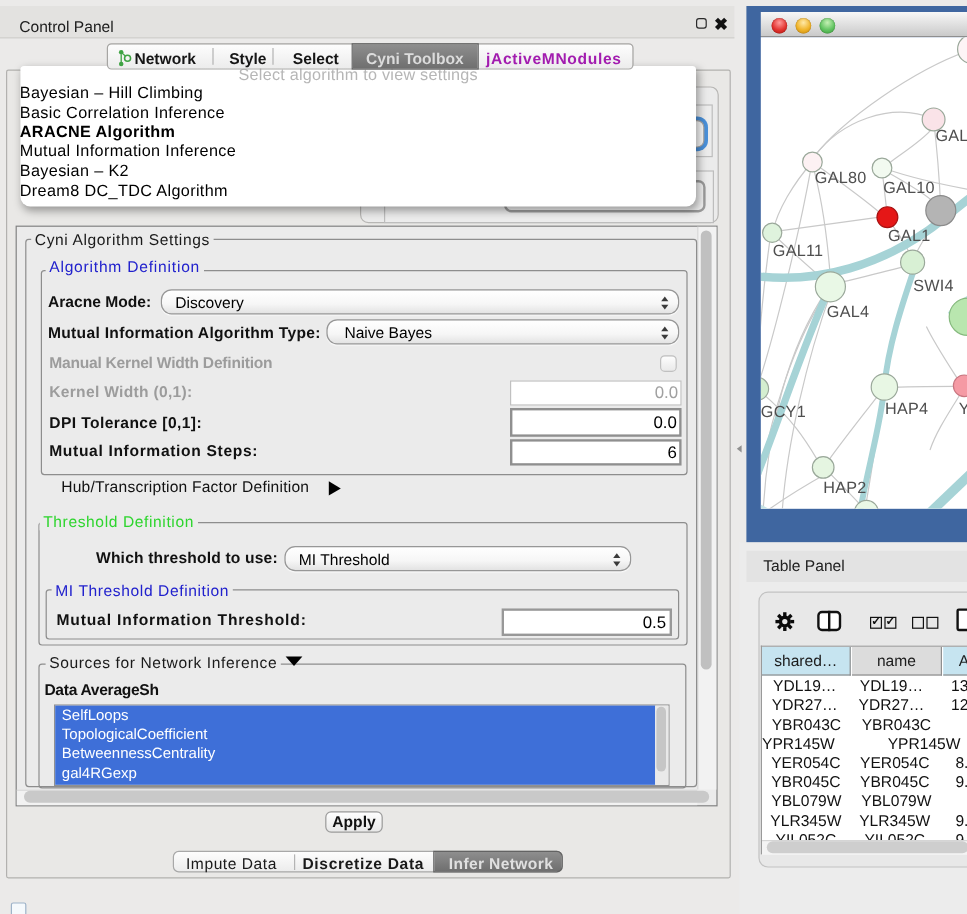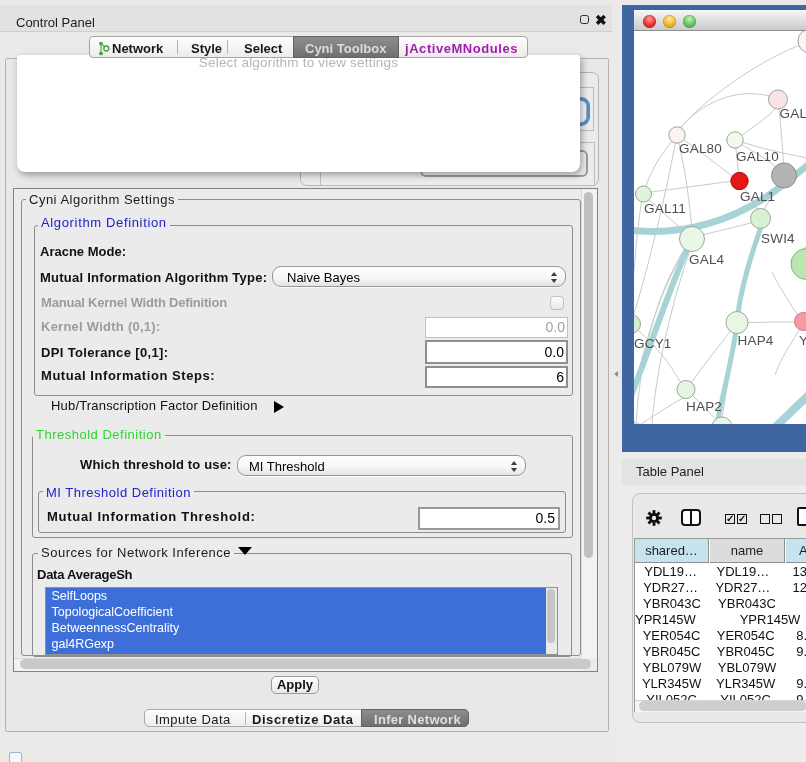--- a/index.html
+++ b/index.html
@@ -31,20 +31,28 @@
 <div class="abs" style="left:5px;top:58px;width:604px;height:674px;border:1px solid #b2b1af;background:#e9e8e6;border-radius:2px;"></div>
 
 <div class="abs" style="left:300px;top:72px;width:299px;height:114px;border:1px solid #b7b6b4;border-radius:7px;background:#ebebeb;"></div>
 <div class="abs" style="left:320px;top:87px;width:274px;height:44px;border:1px solid #bdbdbd;background:#ececec;"></div>
 <div class="abs" style="left:420px;top:100px;width:167px;height:23px;border-radius:6px;background:#f7f7f7;border:1px solid #a5a5a5;box-shadow:0 0 0 3px #4a90d9;"></div>
 <div class="abs" style="left:320px;top:142px;width:275px;height:44px;border:1px solid #bdbdbd;background:#ececec;"></div>
 <div class="abs" style="left:420px;top:150px;width:168px;height:27px;border-radius:6px;background:#f0f0f0;border:2px solid #9b9b9b;"></div>
 
 <div class="abs" style="left:17px;top:55px;width:563px;height:117px;background:#ffffff;border-radius:3px 3px 8px 8px;box-shadow:2px 3px 7px rgba(0,0,0,.35);z-index:5;"></div>
 <div class="abs" style="left:17px;top:55px;width:563px;text-align:center;font-size:13.5px;letter-spacing:0.2px;color:#b6b6b6;z-index:6;">Select algorithm to view settings</div>
+<div class="abs" style="left:16.5px;top:69.5px;z-index:6;font-size:13.5px;letter-spacing:0.3px;color:#000;line-height:16.3px;">
+Bayesian – Hill Climbing<br>
+Basic Correlation Inference<br>
+<b>ARACNE Algorithm</b><br>
+Mutual Information Inference<br>
+Bayesian – K2<br>
+Dream8 DC_TDC Algorithm
+</div>
 
 <div class="abs" style="left:89px;top:36px;width:439px;height:22px;z-index:7;border:1px solid #a6a5a3;border-radius:4px;background:linear-gradient(#fdfdfd,#ececec);"></div>
 <div class="abs" style="left:293px;top:36px;width:106px;height:22px;z-index:8;background:linear-gradient(#8e8e8e,#6f6f6f);border:1px solid #636363;"></div>
 <div class="abs" style="left:97px;top:41px;z-index:9;width:13px;height:15px;">
 <svg width="13" height="15" viewBox="0 0 13 15">
         <circle cx="4" cy="2.6" r="1.9" fill="#3fa344"></circle>
         <circle cx="9.3" cy="7.5" r="2.5" fill="none" stroke="#3fa344" stroke-width="1.3"></circle>
         <circle cx="4" cy="12.4" r="1.9" fill="#3fa344"></circle>
         <line x1="4" y1="4.2" x2="4" y2="10.8" stroke="#3fa344" stroke-width="1.1"></line>
         <line x1="5.3" y1="3.7" x2="7.6" y2="5.9" stroke="#3fa344" stroke-width="1.1"></line>
@@ -66,20 +74,27 @@
 <div class="abs" style="left:14px;top:658px;width:567px;height:13px;background:#f2f2f2;border-top:1px solid #d8d8d8;"></div>
 <div class="abs" style="left:20px;top:659px;width:571px;height:10px;background:#c9c9c9;border-radius:5px;"></div>
 
 <div class="abs" style="left:21px;top:199px;width:560px;height:457px;border:1px solid #8d8d8d;border-radius:3px;"></div>
 <div class="grouplab" style="left:26px;top:192.5px;font-size:13px;letter-spacing:0.5px;">Cyni Algorithm Settings</div>
 
 <div class="abs" style="left:34px;top:225px;width:539px;height:171px;border:1px solid #8d8d8d;border-radius:3px;"></div>
 <div class="grouplab" style="left:38px;top:216px;font-size:13px;letter-spacing:0.65px;color:#2121cd;">Algorithm Definition</div>
 
 <div class="abs blab" style="left:40px;top:243.5px;letter-spacing:0;">Aracne Mode:</div>
+<div class="combo" style="left:134px;top:241px;width:432px;height:21px;">
+      <span class="ct">Discovery</span>
+      <span class="arr" style="top:3px;">
+        <span class="up"></span>
+        <span class="dn"></span>
+      </span>
+    </div>
 <div class="abs blab" style="left:40px;top:270px;letter-spacing:0.25px;">Mutual Information Algorithm Type:</div>
 <div class="combo" style="left:272px;top:266px;width:294px;height:21px;">
       <span class="ct" style="left:14px;">Naive Bayes</span>
       <span class="arr" style="top:3px;">
         <span class="up"></span>
         <span class="dn"></span>
       </span>
     </div>
 <div class="abs blab" style="left:41px;top:294.5px;letter-spacing:-0.2px;color:#9c9c9c;">Manual Kernel Width Definition</div>
 <div class="abs" style="left:550px;top:296px;width:14px;height:14px;border:1.5px solid #c0c0c0;border-radius:4px;background:linear-gradient(#fdfdfd,#e9e9e9);"></div>

